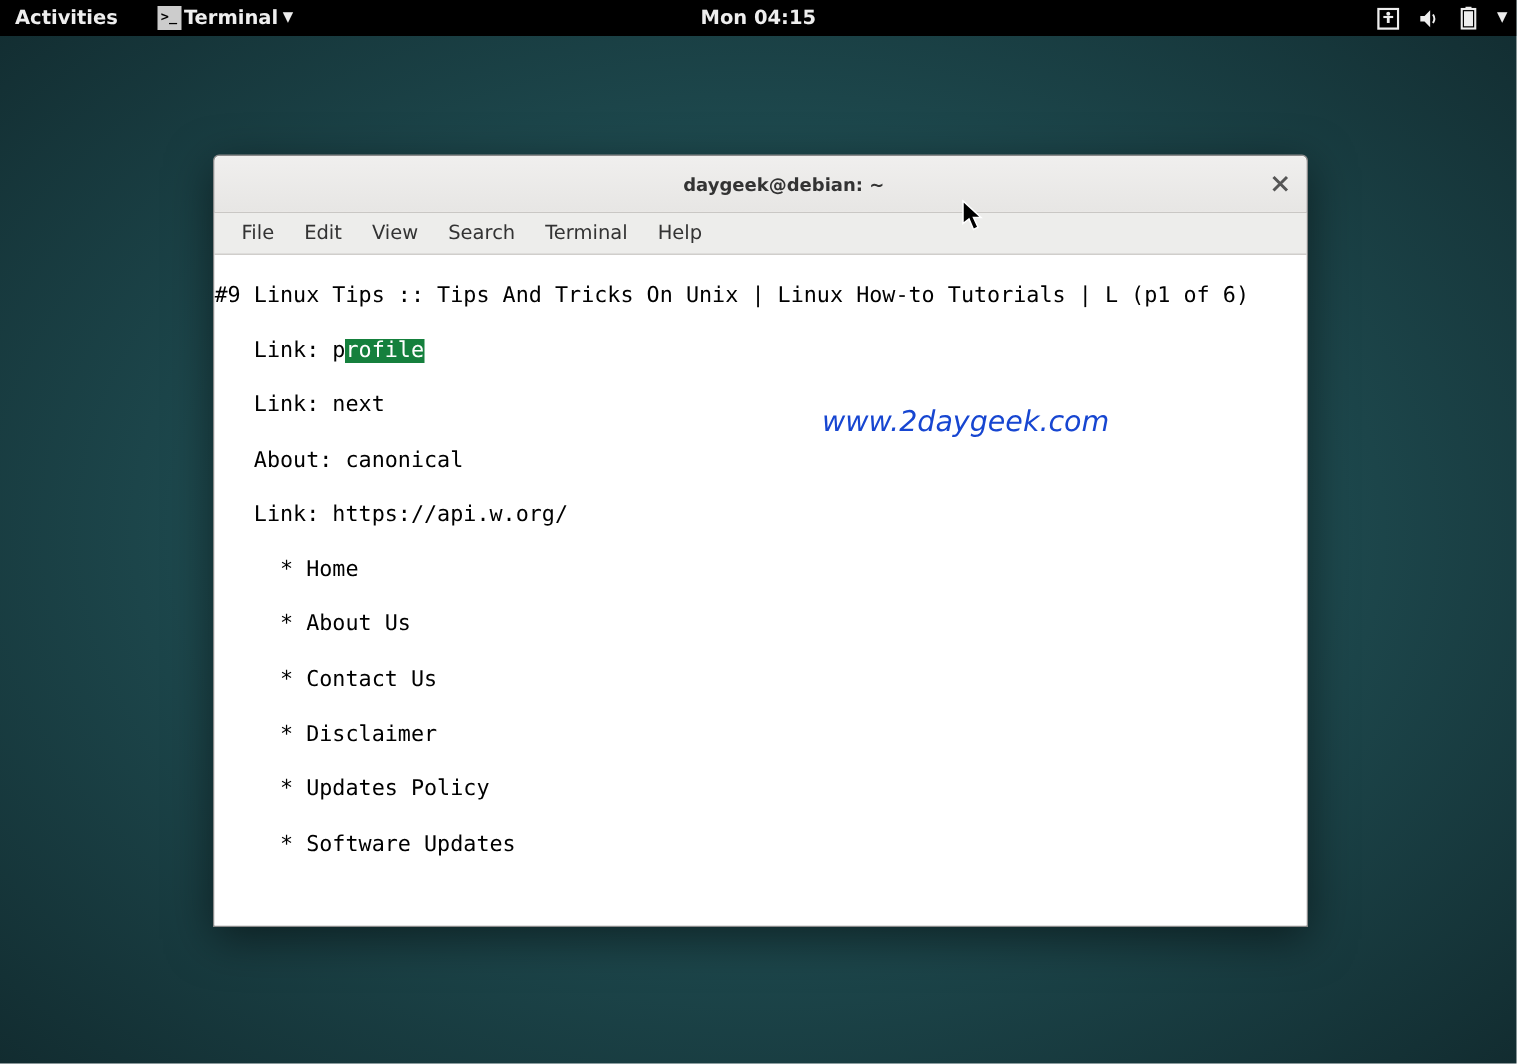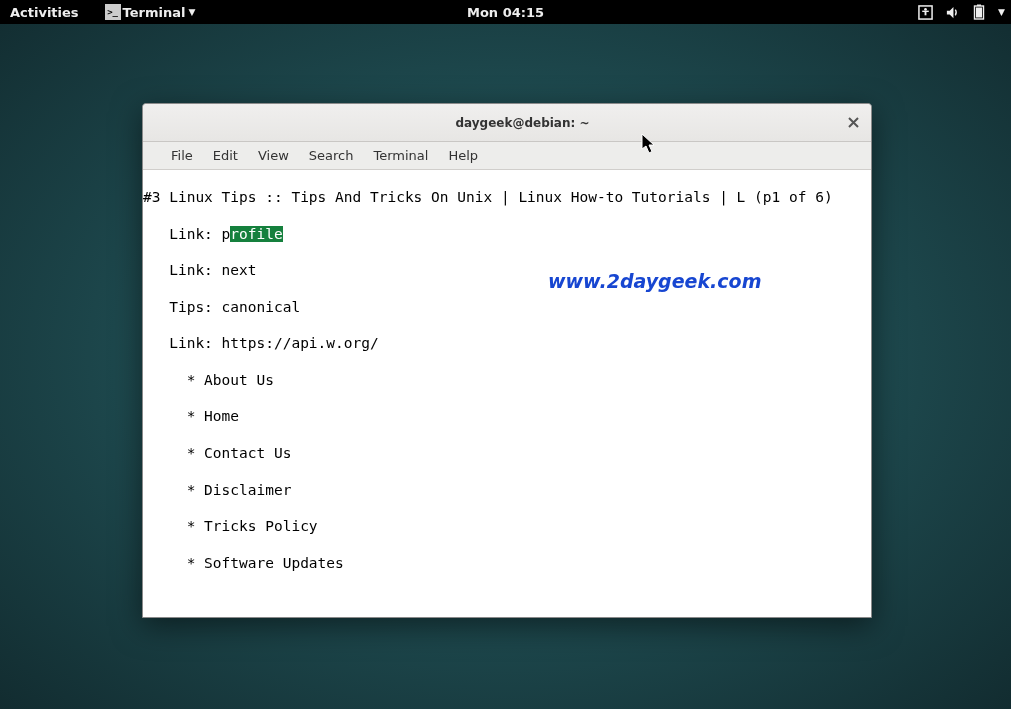--- a/index.html
+++ b/index.html
@@ -49,21 +49,21 @@
     position: absolute; right: 10px; top: 10px;
     width: 16px; height: 16px; cursor: pointer;
     color: #555; font-size: 14px; font-weight: 700;
     display: flex; align-items: center; justify-content: center;
   }
 
   .menubar {
     height: 28px;
     background: #ededeb;
     border-bottom: 1px solid #d0cecb;
-    display: flex; align-items: center; padding: 0 18px;
+    display: flex; align-items: center; padding: 0 8px;
     font-size: 13px; color: #333;
   }
   .menubar .menuitem { padding: 4px 10px; cursor: pointer; }
 
   .terminal-content {
     flex: 1;
     background: #fff;
     font-family: "DejaVu Sans Mono", "Menlo", monospace;
     font-size: 14.5px;
     line-height: 1.26;
@@ -71,21 +71,21 @@
     padding: 0 0 0 0;
     overflow: hidden;
     position: relative;
     white-space: pre;
   }
   .terminal-content .row { white-space: pre; }
   .rev { background: #15803d; color: #fff; }
   .watermark {
     position: absolute;
     left: 405px; top: 100px;
-    font-weight: 700;
+    font-weight: 400;
     font-style: italic;
     font-size: 19px;
     color: #1746d1;
     font-family: "DejaVu Sans", sans-serif;
     pointer-events: none;
   }
 
   
   .cursor {
     position: absolute;
@@ -143,30 +143,30 @@
   </div>
   <div class="menubar">
     <div class="menuitem">File</div>
     <div class="menuitem">Edit</div>
     <div class="menuitem">View</div>
     <div class="menuitem">Search</div>
     <div class="menuitem">Terminal</div>
     <div class="menuitem">Help</div>
   </div>
   <div class="terminal-content">
-<div class="row">#3 Linux Tips :: Tips And Tricks On Unix | Linux How-to Tutorials | L (p1 of 6)</div>
+<div class="row">#9 Linux Tips :: Tips And Tricks On Unix | Linux How-to Tutorials | L (p1 of 6)</div>
 <div class="row"><span>   Link: p</span><span class="rev">rofile</span></div>
 <div class="row">   Link: next</div>
-<div class="row">   Tips: canonical</div>
+<div class="row">   About: canonical</div>
 <div class="row">   Link: https://api.w.org/</div>
+<div class="row">     * Home</div>
 <div class="row">     * About Us</div>
-<div class="row">     * Home</div>
 <div class="row">     * Contact Us</div>
 <div class="row">     * Disclaimer</div>
-<div class="row">     * Tricks Policy</div>
+<div class="row">     * Updates Policy</div>
 <div class="row">     * Software Updates</div>
 
 
 
 
 
 
 
 
 

